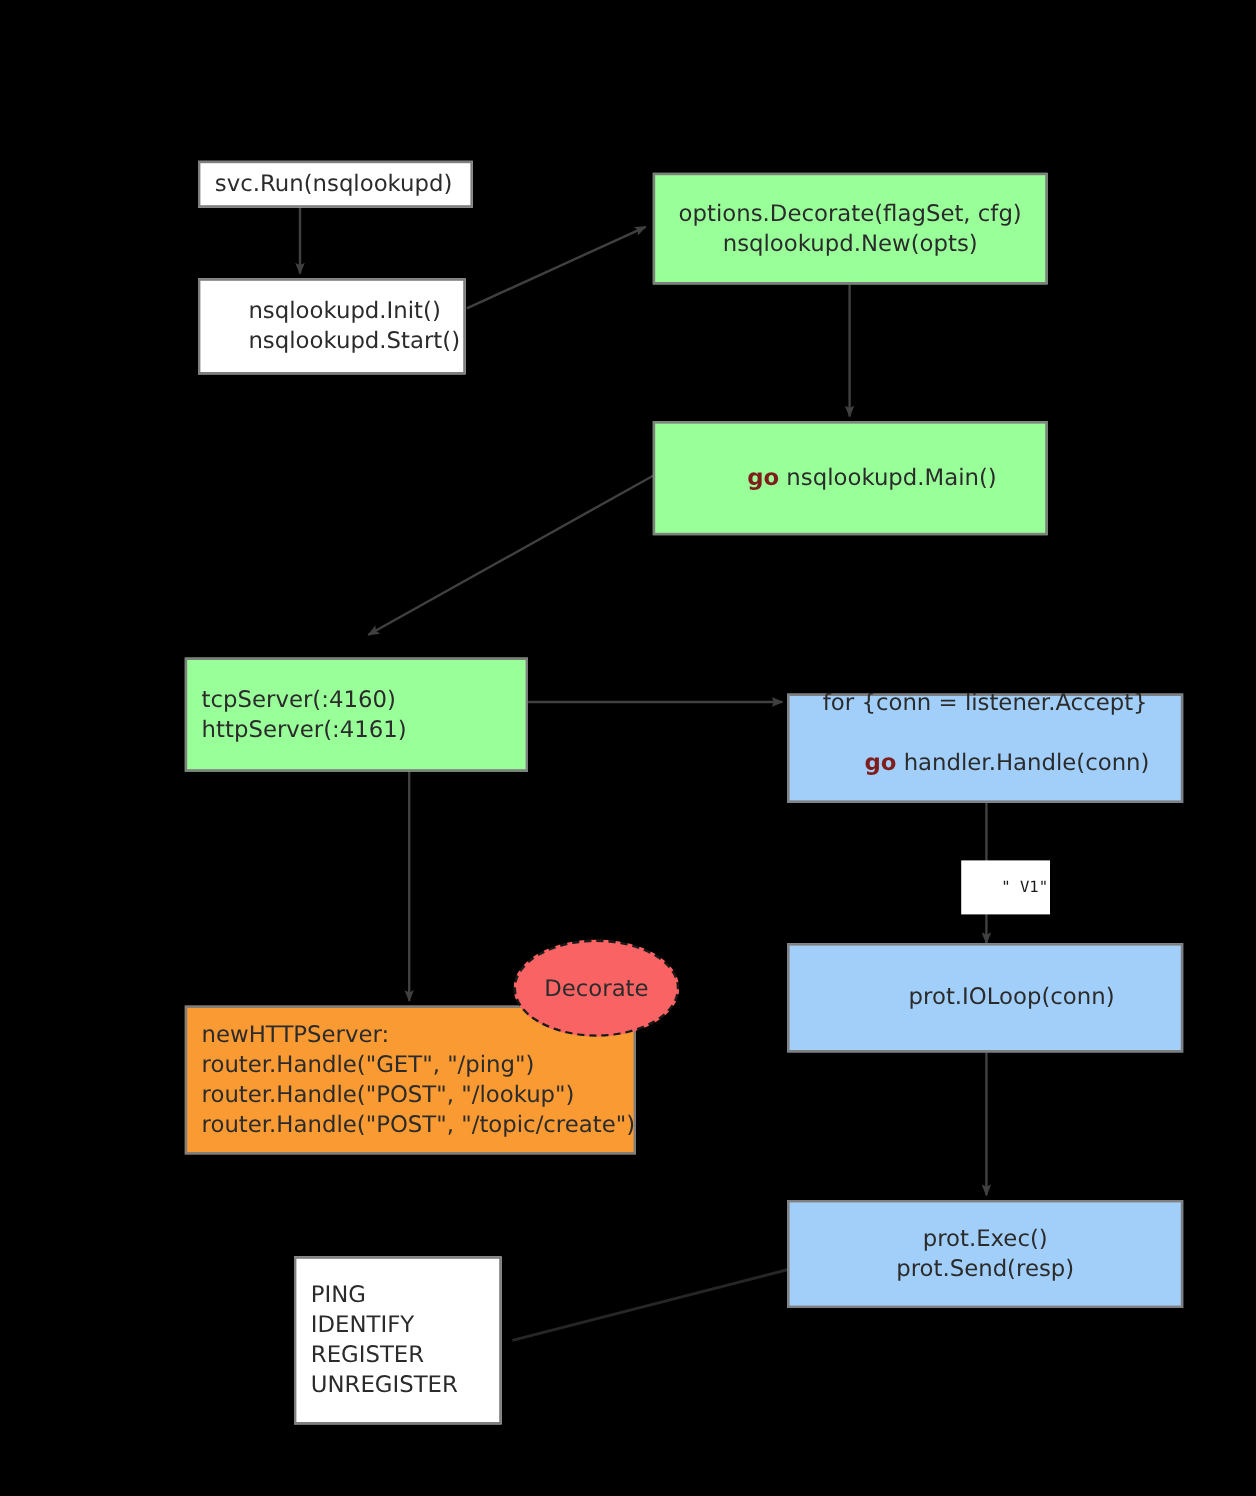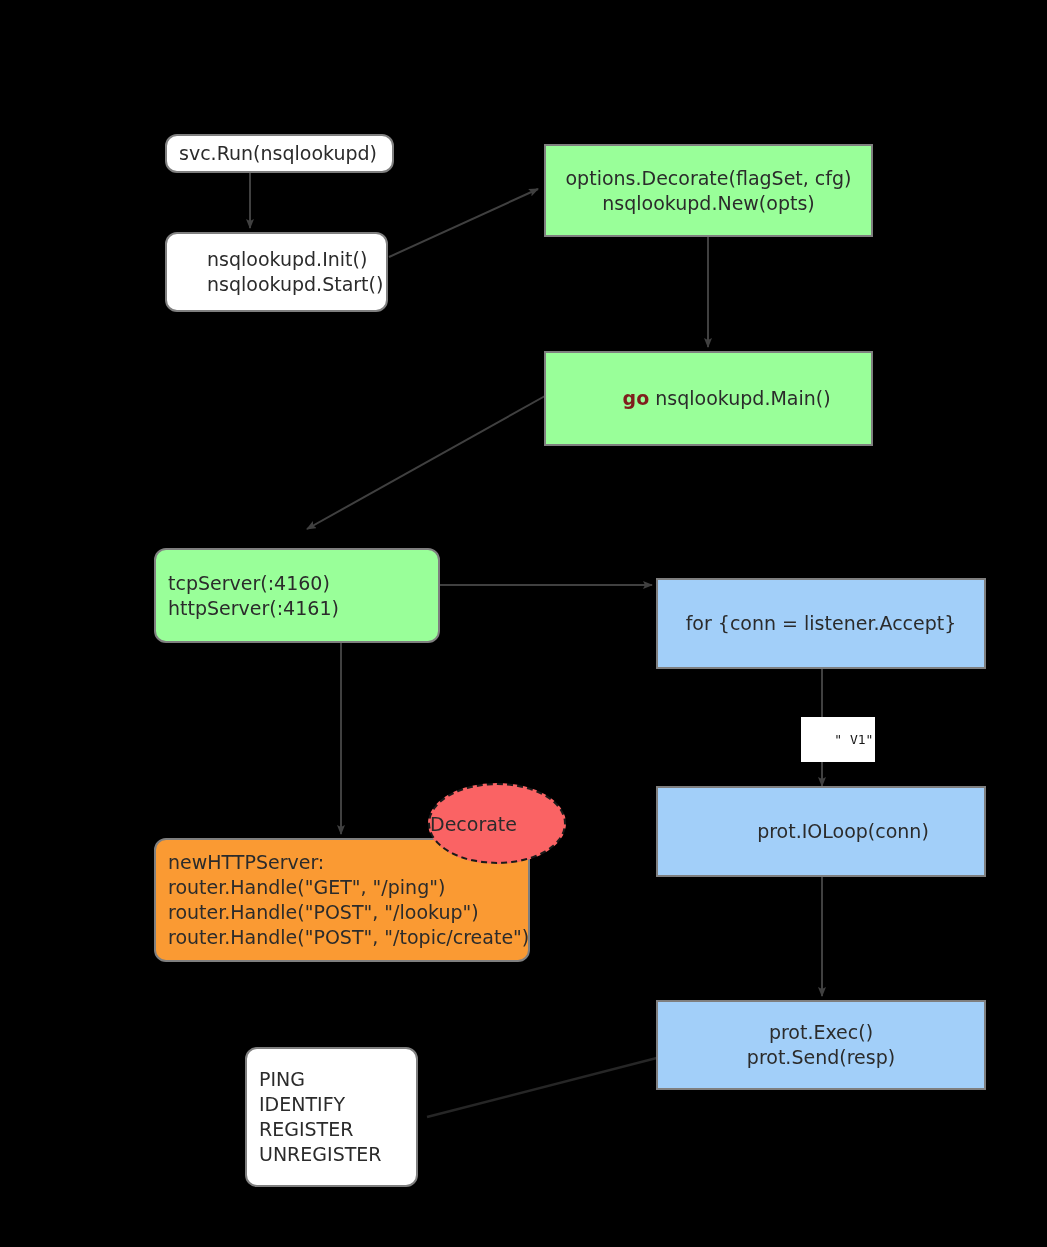--- a/index.html
+++ b/index.html
@@ -34,40 +34,40 @@
     border: 2px solid #7f7f7f;
     display: flex;
     flex-direction: column;
     justify-content: center;
     color: #2b2b2b;
     font-size: 19px;
     line-height: 25px;
     white-space: pre;
   }
   .node-center { align-items: center; text-align: center; }
-  .node-left { align-items: flex-start; text-align: left; padding-left: 12px; border-radius: 12px; }
+  .node-left { align-items: flex-start; text-align: left; padding-left: 12px; }
   .kw-go { color: #7f1d1d; font-weight: bold; }
   .edge-label {
     position: absolute;
     background: #ffffff;
     color: #1a1a1a;
     font-size: 13px;
     font-family: "DejaVu Sans Mono", monospace;
     padding: 0px 2px;
     line-height: 15px;
     white-space: pre;
   }
   .ellipse-note {
     position: absolute;
     box-sizing: border-box;
     border: 2px dashed #1a1a1a;
     border-radius: 50%;
     display: flex;
     align-items: center;
-    justify-content: flex-start;
+    justify-content: center;
     color: #2b2b2b;
     font-size: 19px;
     white-space: pre;
   }
 </style>
 </head>
 <body>
 
 <div id="diagram-root">
 
@@ -120,20 +120,23 @@
     </div>
   </div>
 
   <div class="node-box node-left" style="left:154px; top:548px; width:286px; height:95px; background:#99ff99;">
     <div>tcpServer(:4160)</div>
     <div>httpServer(:4161)</div>
   </div>
 
   <div class="node-box node-center" style="left:656px; top:578px; width:330px; height:91px; background:#a2cff9;">
     <div>for {conn = listener.Accept}</div>
+    <div>
+      <span class="kw-go">go</span><span> handler.Handle(conn)</span>
+    </div>
   </div>
 
   <div class="edge-label" style="left:801px; top:717px;">
     <span>" V1"</span>
   </div>
 
   <div class="node-box node-center" style="left:656px; top:786px; width:330px; height:91px; background:#a2cff9;padding-left:44px;">
     <div>prot.IOLoop(conn)</div>
   </div>
 

